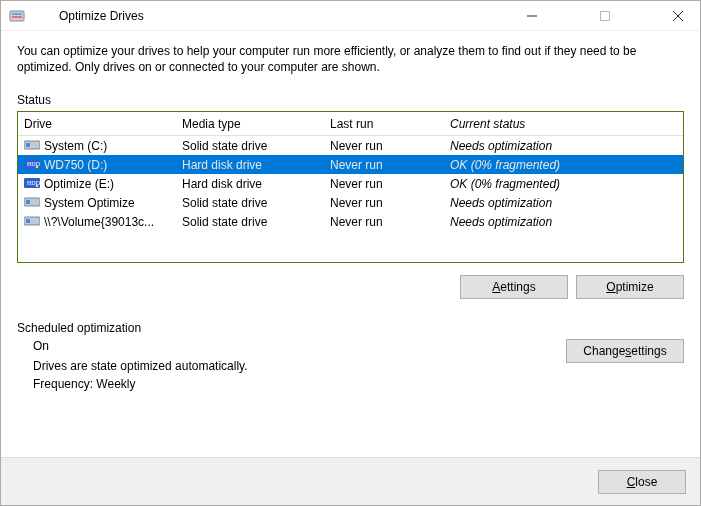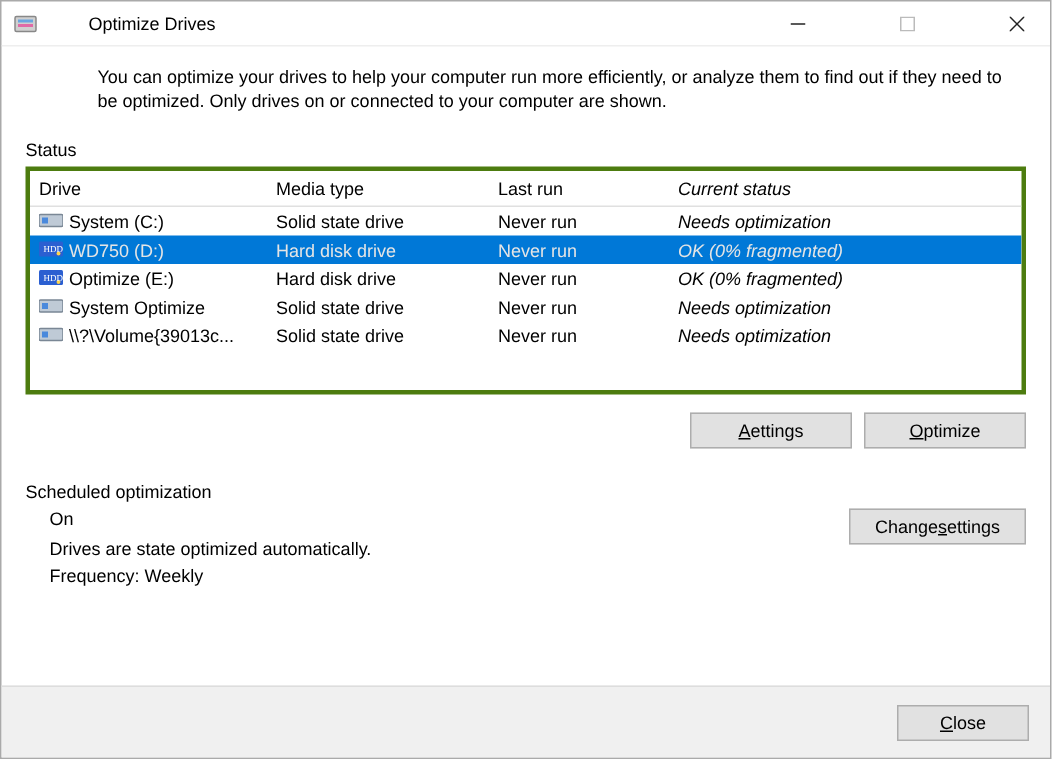--- a/index.html
+++ b/index.html
@@ -37,26 +37,26 @@
     display: flex; align-items: center; justify-content: center;
     color: #222;
   }
   .winbtn.max { color: #bbb; }
 
   .content {
     padding: 12px 16px 8px 16px;
     flex: 1;
   }
 
-  .desc { line-height: 1.35; margin-bottom: 18px; margin-left: 48px; }
+  .desc { line-height: 1.35; margin-bottom: 18px; }
 
   .section-label { margin-bottom: 4px; }
 
   .list-box {
-    border: 3px solid #4d7c0f;
+    border: 1px solid #4d7c0f;
     height: 152px;
     overflow: hidden;
     margin-bottom: 12px;
   }
   .list-header, .list-row {
     display: flex;
     padding: 2px 6px;
     align-items: center;
   }
   .list-header {

